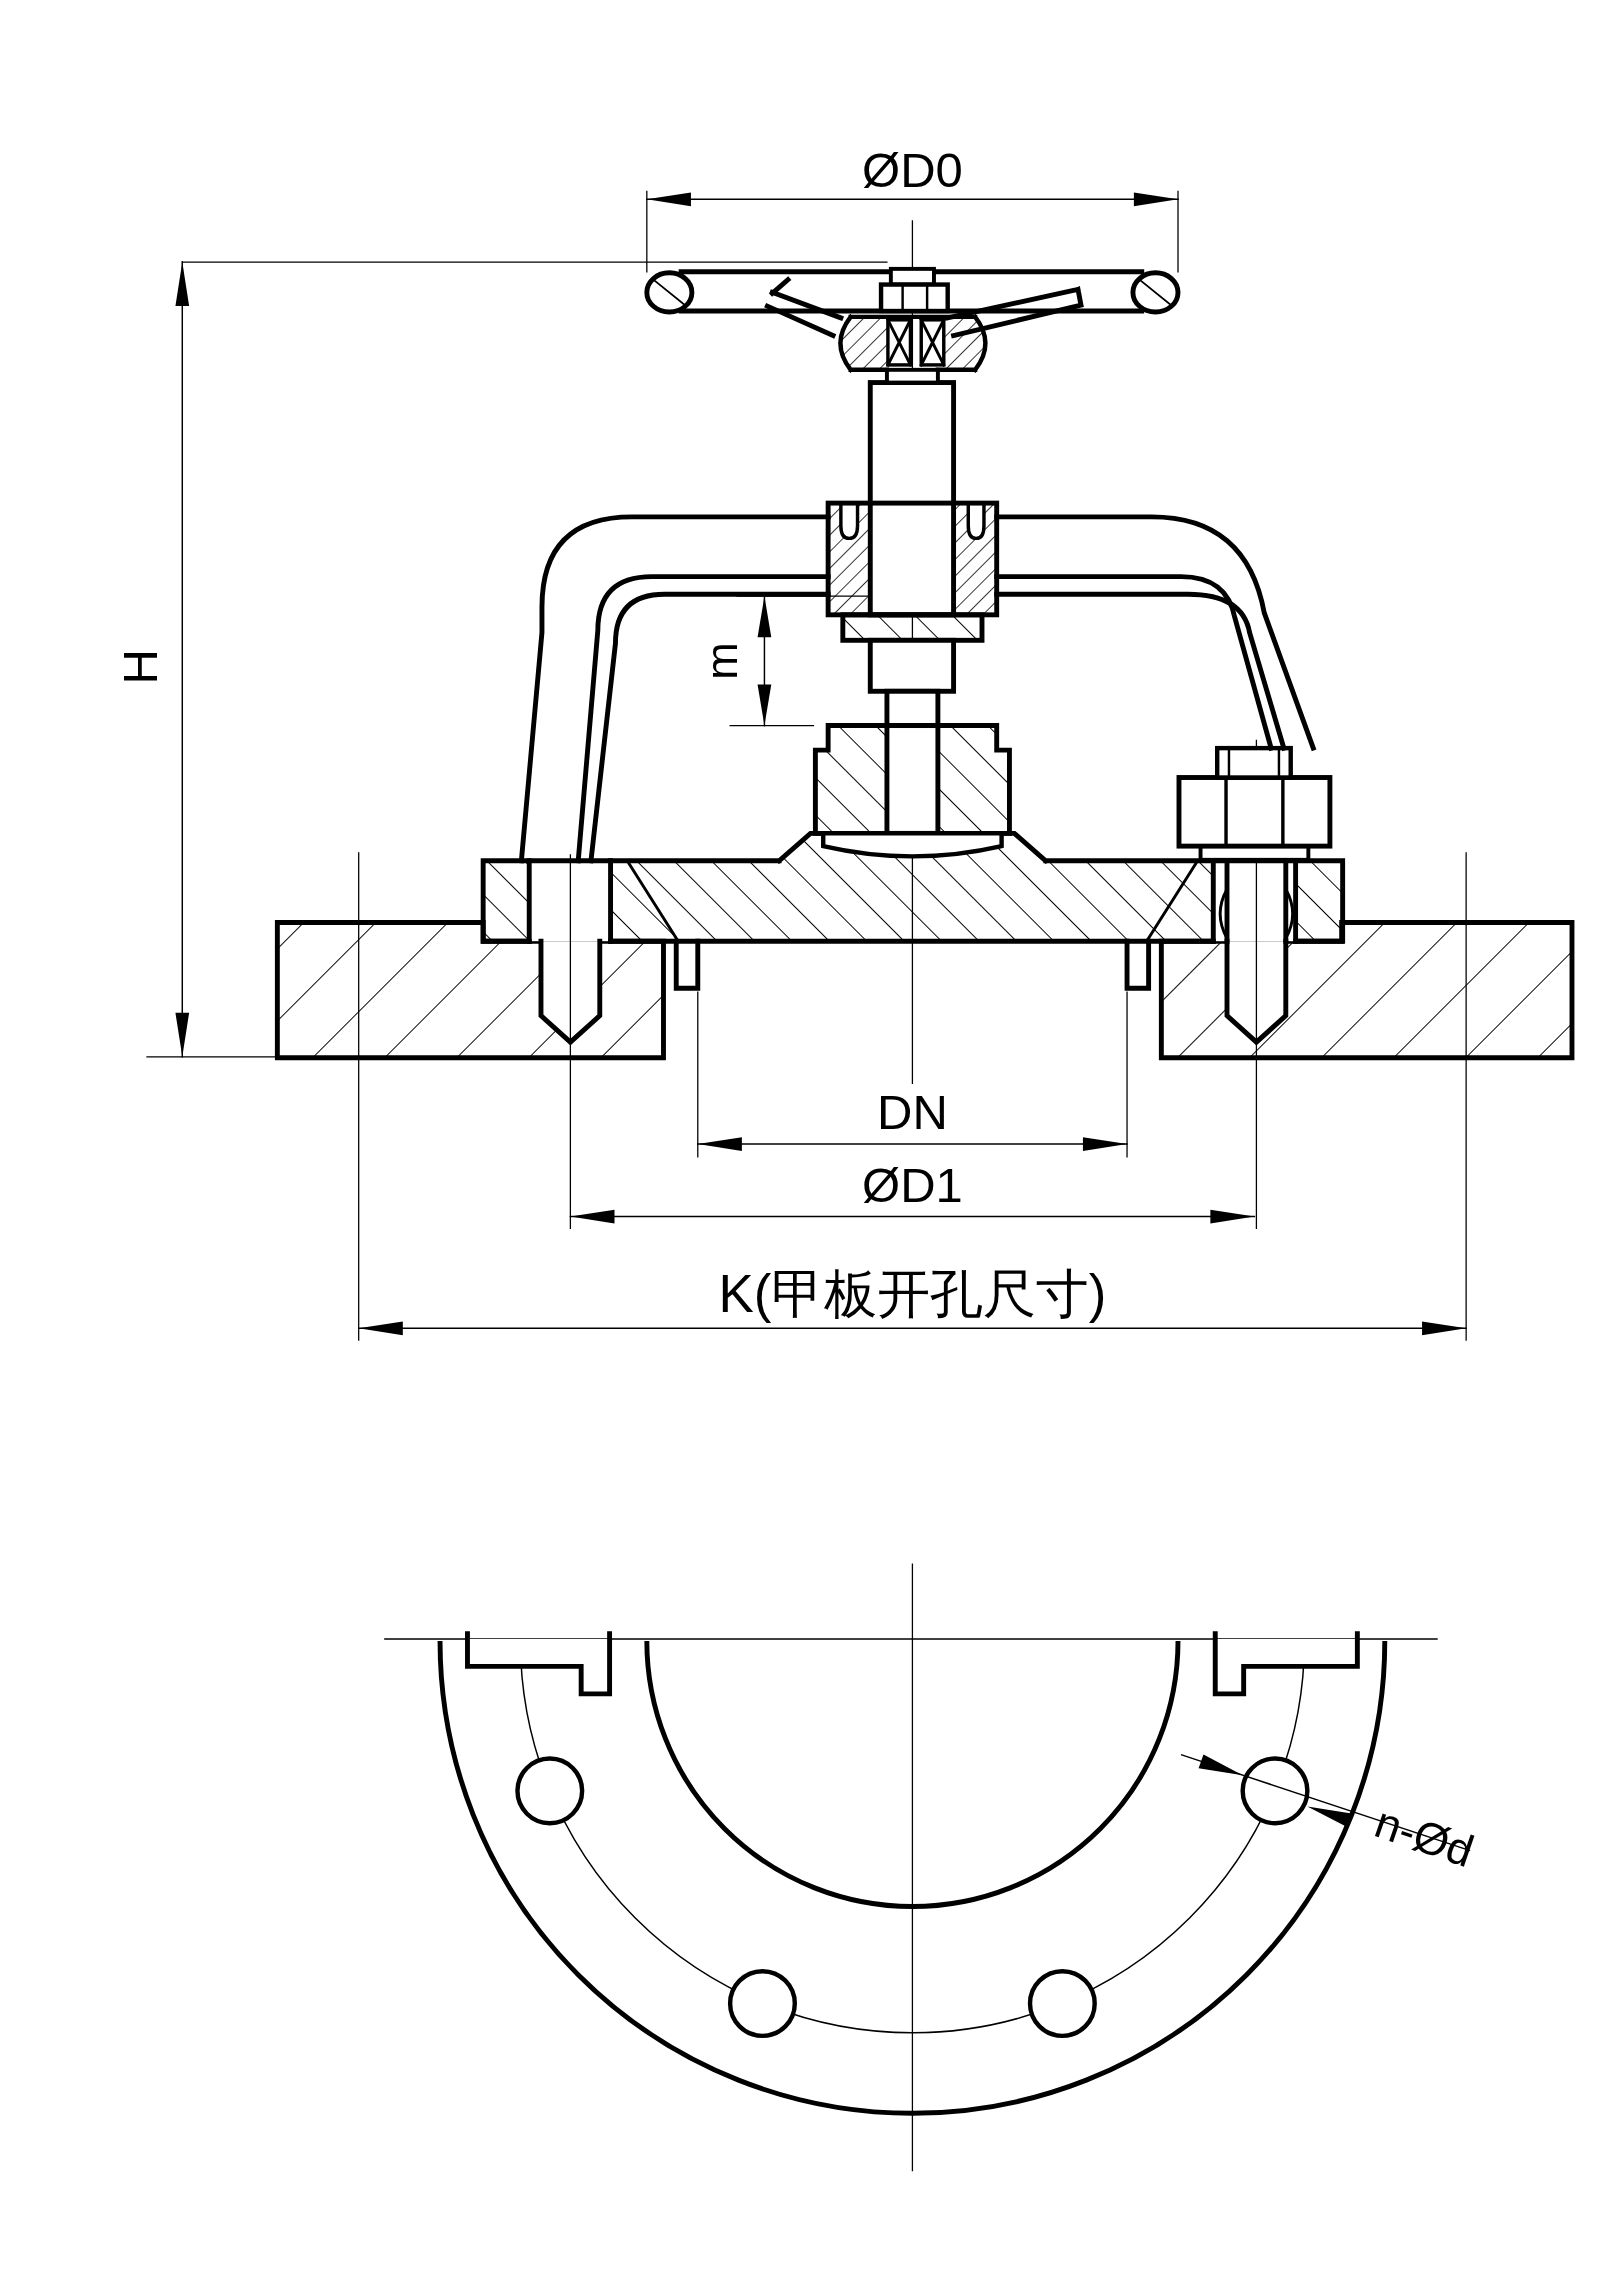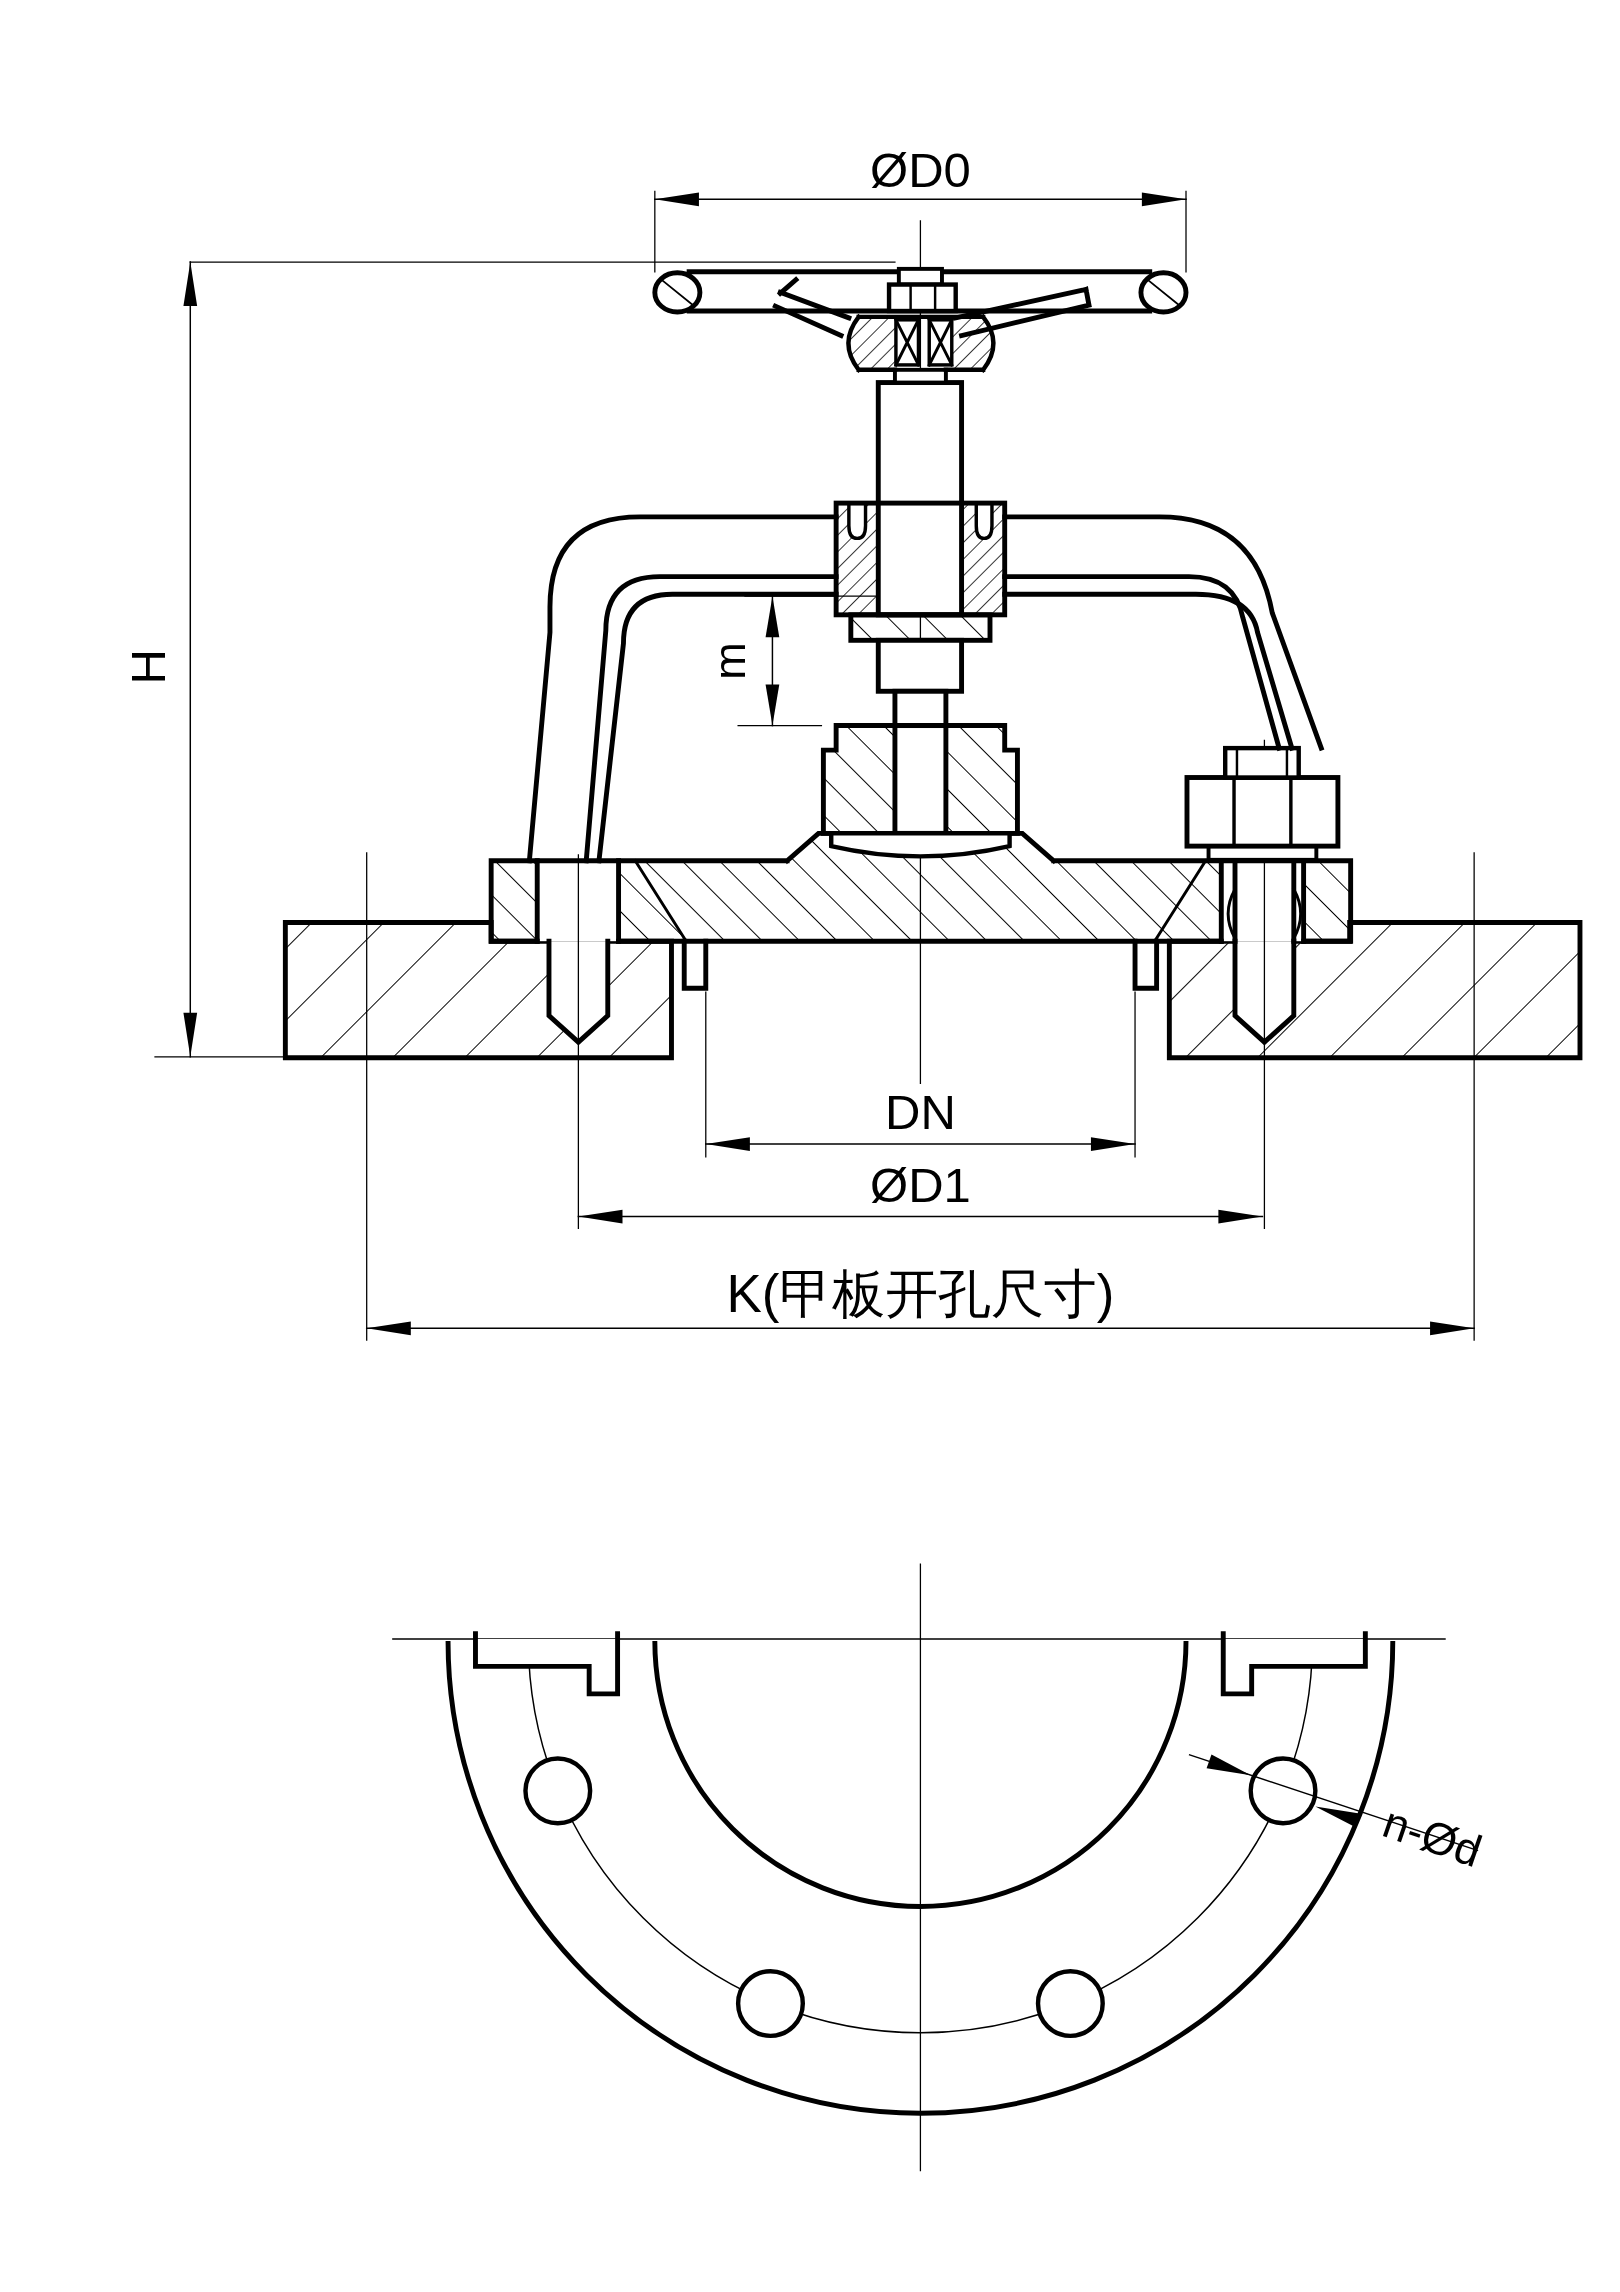--- a/index.html
+++ b/index.html
@@ -1,17 +1,17 @@
 <!DOCTYPE html>
 <html style="--line: #000000; --bg: #ffffff;"><head>
 <meta charset="utf-8">
 <style>
   :root { --line:#000000; --bg:#ffffff; }
   html,body { margin:0; padding:0; background:var(--bg); }
-  .page { width:1612px; height:2293px; background:var(--bg); position:relative;margin-left:8px; }
+  .page { width:1612px; height:2293px; background:var(--bg); position:relative; }
   svg text { font-family:"Liberation Sans", sans-serif; fill:var(--line); }
   .t48 { font-size:50px; }
   .t54 { font-size:54px; }
   .t46 { font-size:46px; }
 </style>
 </head>
 <body>
 
 <div class="page">
 <svg width="1620" height="2293" viewBox="0 0 1653 2339">

